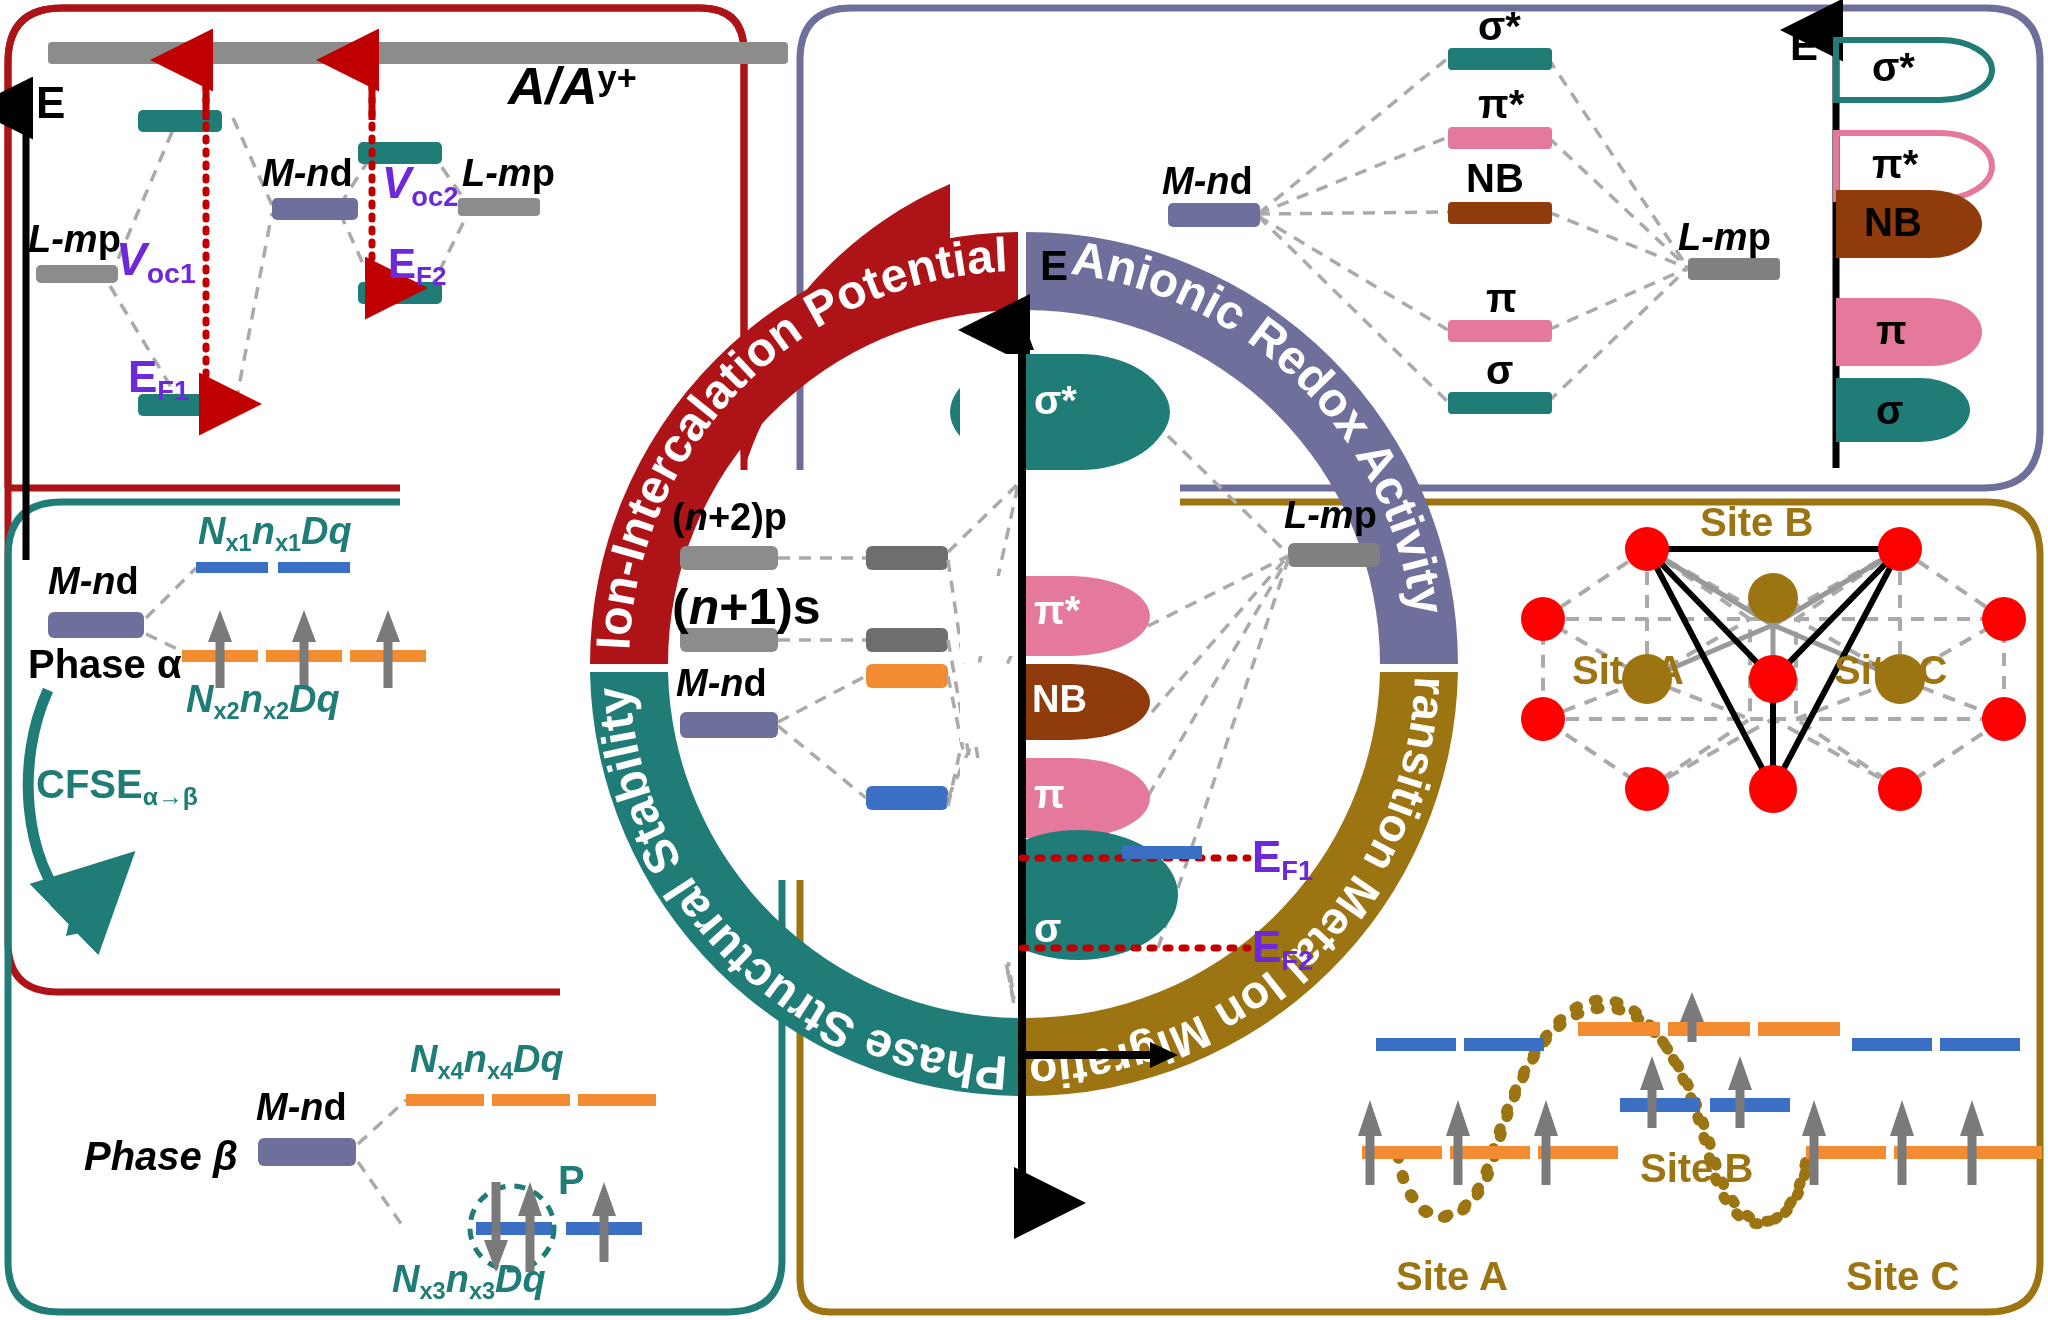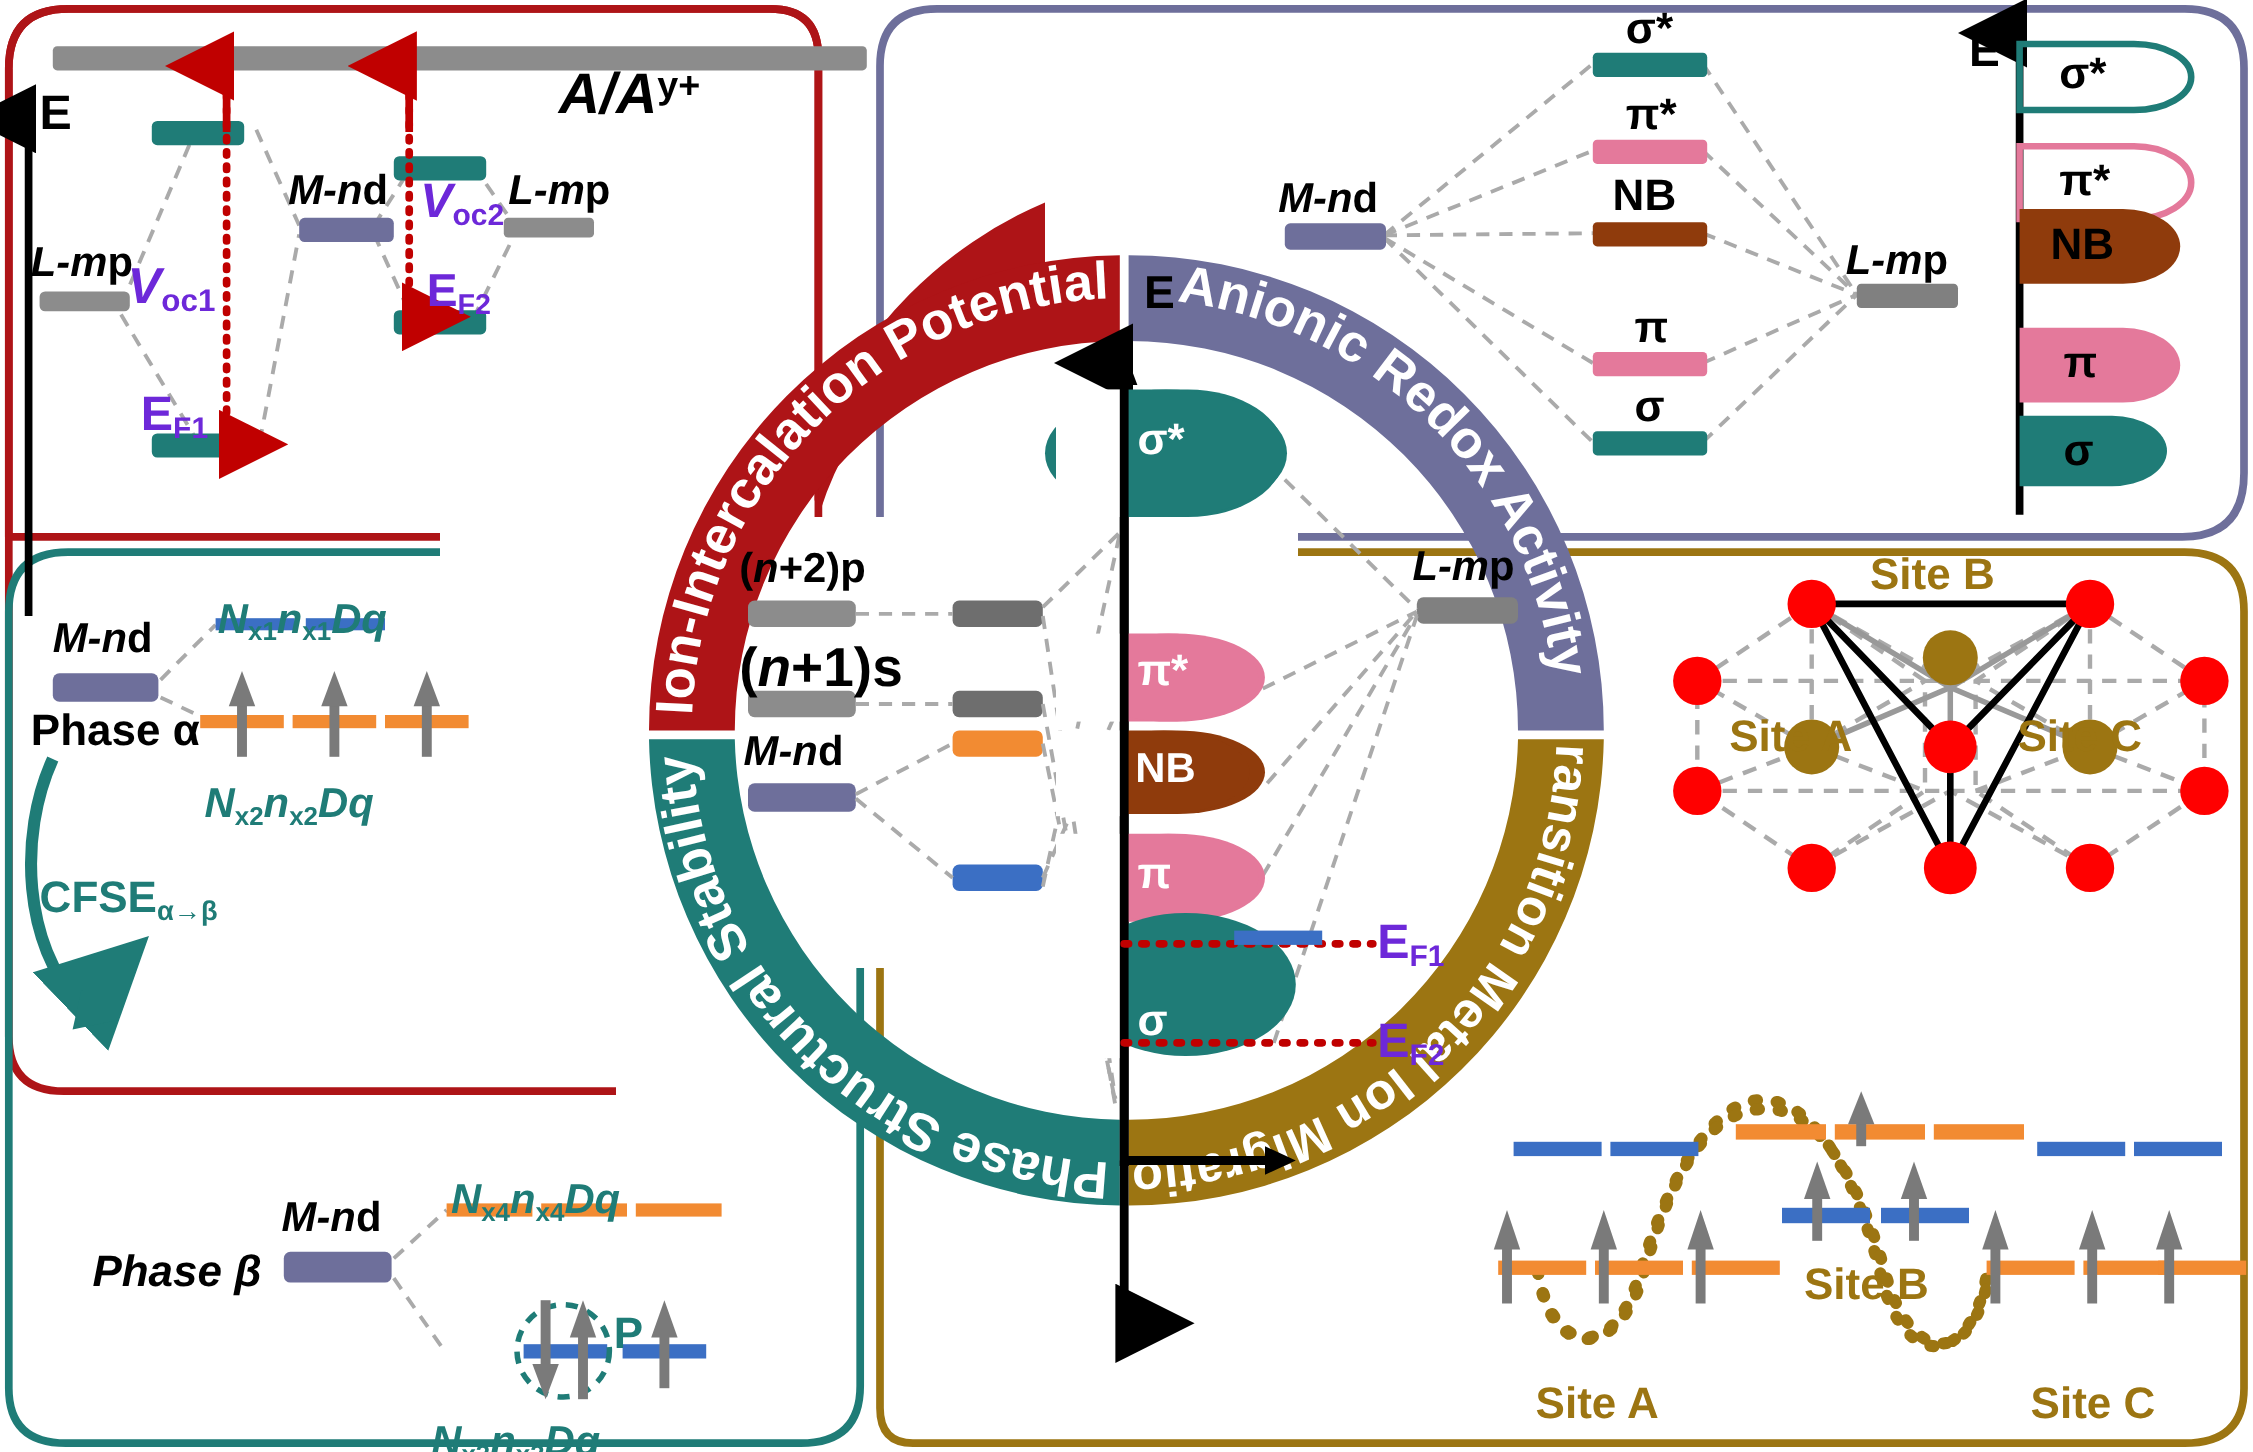--- a/index.html
+++ b/index.html
@@ -5,21 +5,21 @@
   html,body{margin:0;padding:0;background:#fff;}
   body{width:2048px;height:1320px;position:relative;overflow:hidden;
        font-family:"Liberation Sans","DejaVu Sans",sans-serif;}
   .stage{position:absolute;left:0;top:0;width:2048px;height:1320px;}
   svg{position:absolute;left:0;top:0;width:2048px;height:1320px;overflow:visible;}
   .lbl{position:absolute;font-weight:bold;color:#000;white-space:nowrap;}
   .ital{font-style:italic;}
   .sub{font-size:.62em;vertical-align:-.28em;font-style:normal;}
   .sup{font-size:.66em;vertical-align:.40em;font-style:normal;}
   .red{color:#6d28d9;}
-  .teal{color:#1F7C77;margin-top:32px;}
+  .teal{color:#1F7C77;}
   .gold{color:#9C7512;}
   .white{color:#fff;}
 </style>
 </head>
 <body>
 
 <div class="stage">
 
 <svg viewBox="0 0 2048 1320">
   <defs>

